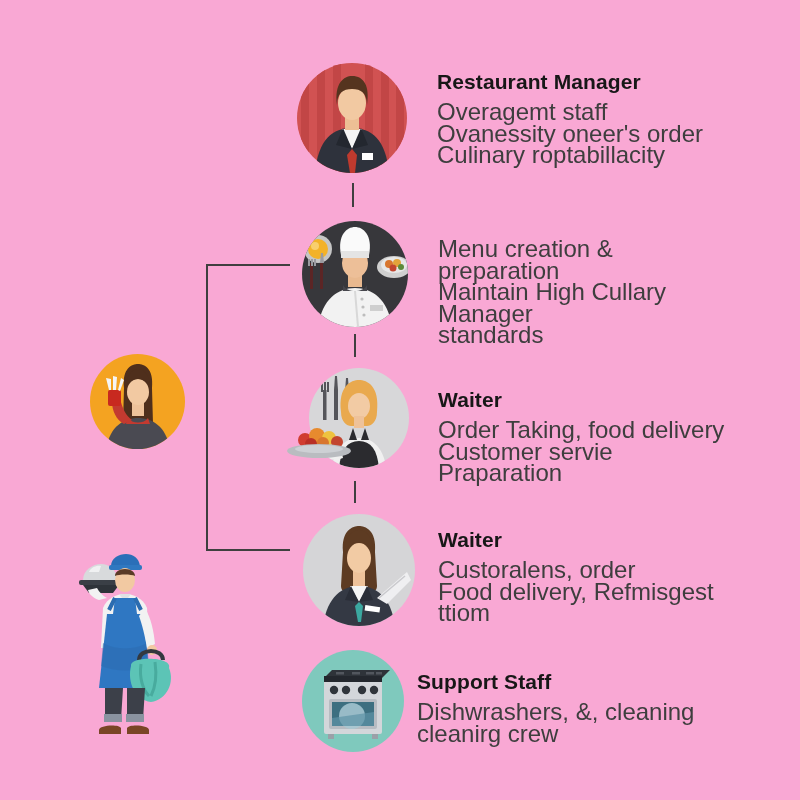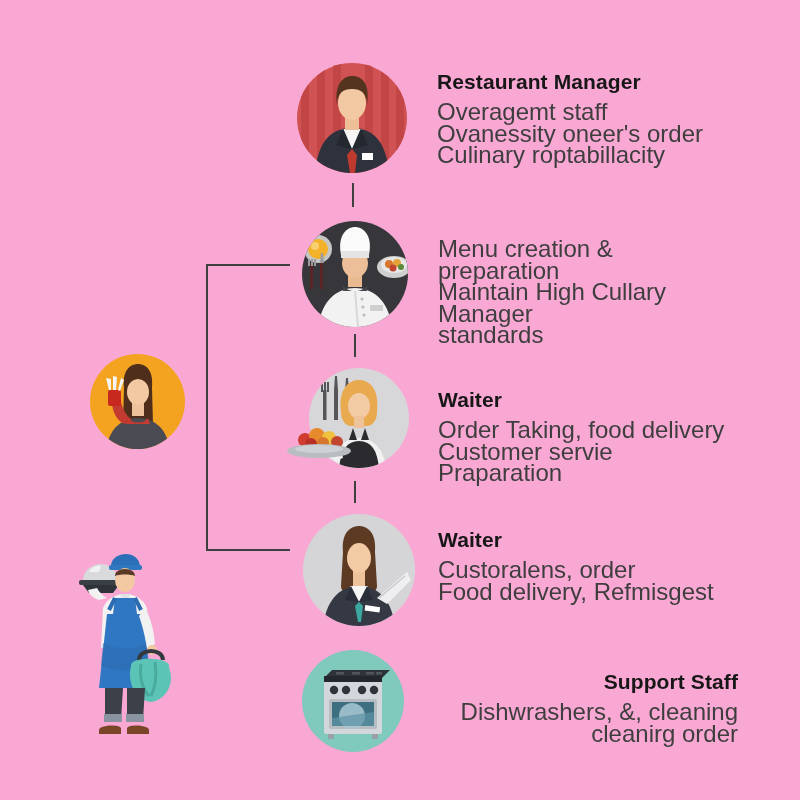--- a/index.html
+++ b/index.html
@@ -187,20 +187,21 @@
 
         <path d="M74 84 L104 58 L108 66 L84 90 Z" fill="#efeff1"></path>
         <path d="M76 84 L102 62" stroke="#c9c9cd" stroke-width="1.5" fill="none"></path>
       </g>
     </svg>
   </div>
   <div class="node-text" style="left:438px;top:528px;">
     <div class="node-title">Waiter</div>
     <div class="node-line">Custoralens, order</div>
     <div class="node-line">Food delivery, Refmisgest</div>
+    <div class="node-line">ttiom</div>
   </div>
 
   <div class="node-circle" style="left:302px;top:650px;width:102px;height:102px;">
     <svg width="102" height="102" viewBox="0 0 102 102">
       <defs>
           <clipPath id="cpS">
             <circle cx="51" cy="51" r="51"></circle>
           </clipPath>
         </defs>
       <g clip-path="url(#cpS)">
@@ -223,24 +224,24 @@
         <rect x="27" y="49" width="48" height="30" rx="2" fill="#b7bcc2"></rect>
         <rect x="30" y="52" width="42" height="24" fill="#3d6f80"></rect>
         <circle cx="50" cy="66" r="13" fill="#a8c9d4" opacity="0.85"></circle>
         <path d="M30 68 L72 62 L72 76 L30 76 Z" fill="#5e93a6" opacity="0.7"></path>
 
         <rect x="26" y="84" width="6" height="5" fill="#9aa0a8"></rect>
         <rect x="70" y="84" width="6" height="5" fill="#9aa0a8"></rect>
       </g>
     </svg>
   </div>
-  <div class="node-text" style="left:438px;top:670px;text-align:right;">
+  <div class="node-text" style="left:417px;top:670px;">
     <div class="node-title">Support Staff</div>
     <div class="node-line">Dishwrashers, &amp;, cleaning</div>
-    <div class="node-line">cleanirg order</div>
+    <div class="node-line">cleanirg crew</div>
   </div>
 
   <div class="node-circle" style="left:90px;top:354px;width:95px;height:95px;">
     <svg width="95" height="95" viewBox="0 0 95 95">
       <defs>
           <clipPath id="cpO">
             <circle cx="47.5" cy="47.5" r="47.5"></circle>
           </clipPath>
         </defs>
       <g clip-path="url(#cpO)">

